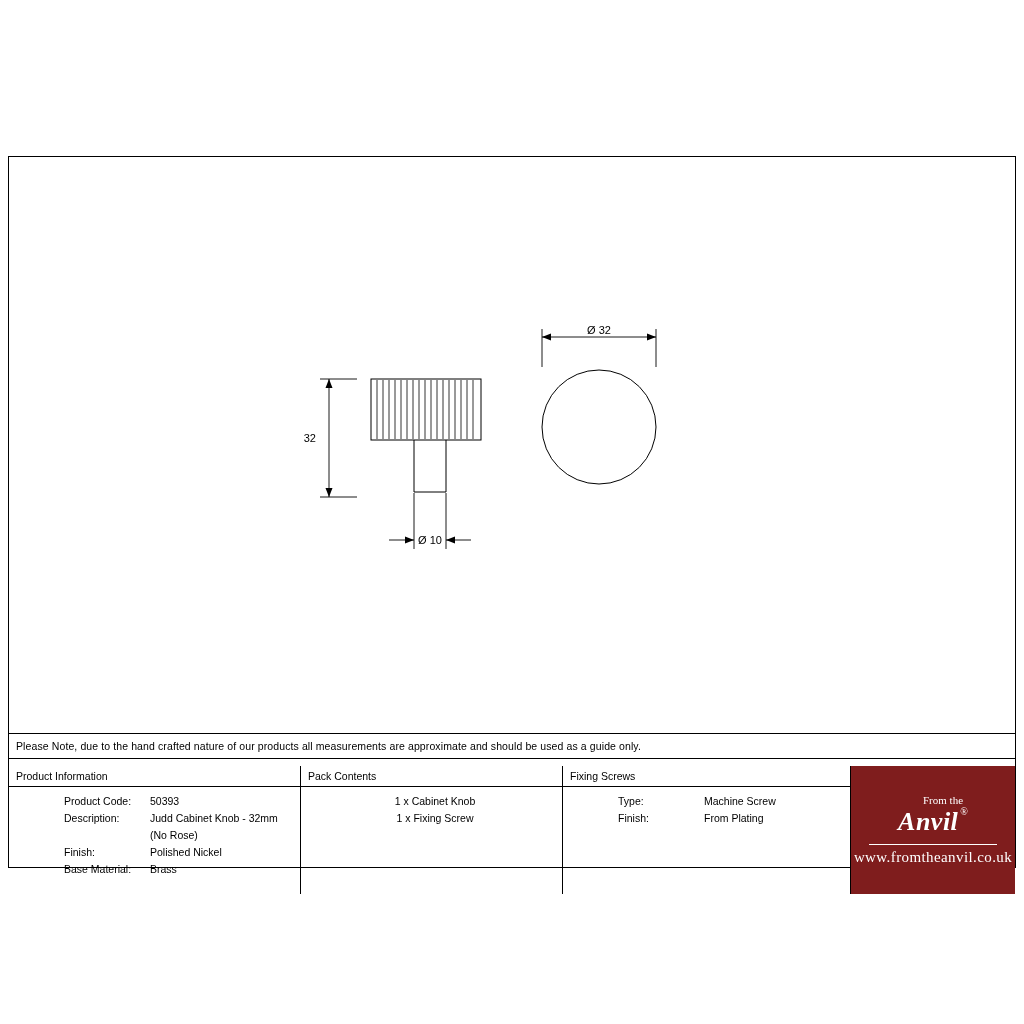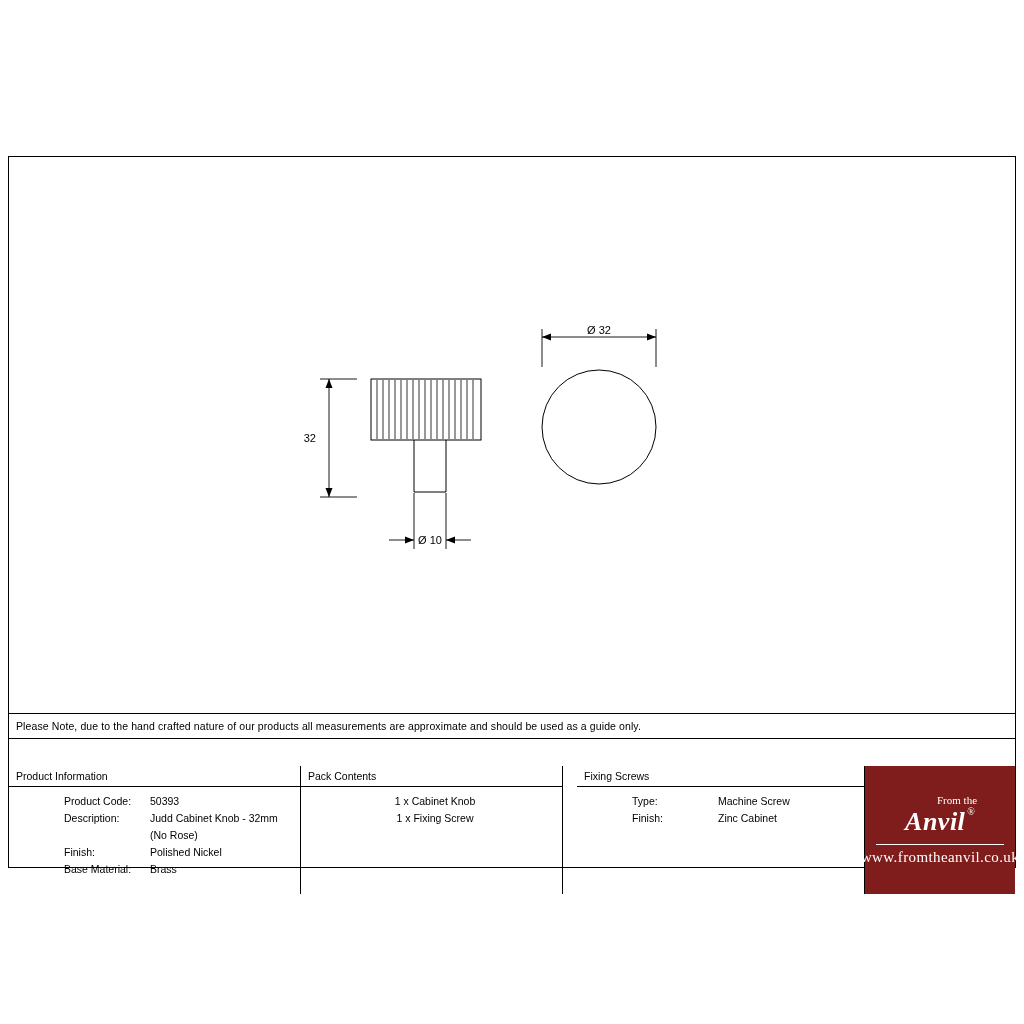--- a/index.html
+++ b/index.html
@@ -28,21 +28,21 @@
     position: absolute;
     left: 0;
     top: 0;
     width: 1006px;
     height: 556px;
   }
   
   #note-row {
     position: absolute;
     left: 0;
-    top: 556px;
+    top: 576px;
     width: 1006px;
     height: 26px;
     border-top: 1px solid #000000;
     border-bottom: 1px solid #000000;
     box-sizing: border-box;
     display: flex;
     align-items: center;
   }
   #note-row .note-text {
     font-size: 10.5px;
@@ -78,21 +78,21 @@
   }
   .kv {
     display: flex;
     line-height: 17px;
   }
   .kv .k { width: 86px; flex: 0 0 86px; padding-left: 48px; }
   .kv .v { flex: 1; }
   .list-line { line-height: 17px; text-align: center; }
   .col-pack { flex: 0 0 262px; }
   .col-prod { flex: 0 0 292px; }
-  .col-fix  { flex: 0 0 288px; margin-left: 14px; }
+  .col-fix  { flex: 0 0 288px; }
   .col-logo { flex: 1 1 auto; }
   .col-fix .kv .k { width: 86px; flex: 0 0 86px; }
   
   #logo-box {
     position: absolute;
     left: 0; top: 0; right: 0; bottom: 0;
     background: #7f1d1d;
     color: #ffffff;
     display: flex;
     flex-direction: column;
@@ -254,21 +254,21 @@
 
     <div class="col col-fix">
       <div class="col-head">Fixing Screws</div>
       <div class="col-body">
         <div class="kv">
           <span class="k">Type:</span>
           <span class="v">Machine Screw</span>
         </div>
         <div class="kv">
           <span class="k">Finish:</span>
-          <span class="v">Zinc Cabinet</span>
+          <span class="v">From Plating</span>
         </div>
       </div>
     </div>
 
     <div class="col col-logo last">
       <div id="logo-box">
         <div class="logo-from">From the</div>
         <div class="logo-anvil-row">
           <div class="logo-anvil">Anvil</div>
           <div class="logo-reg">®</div>

